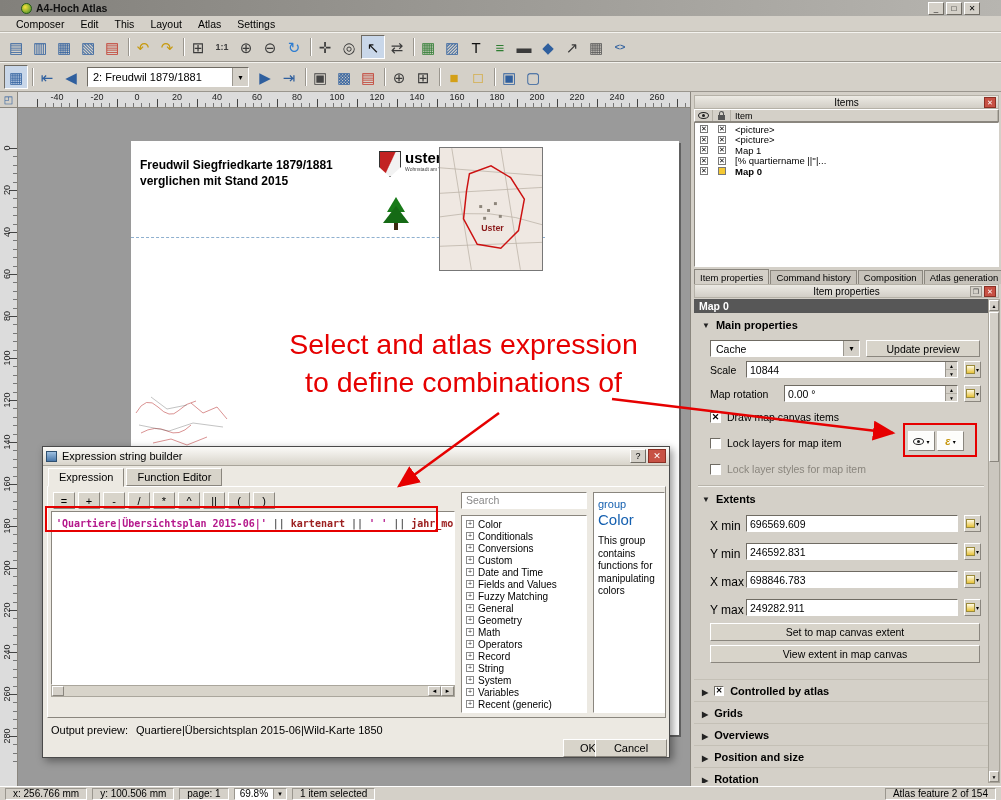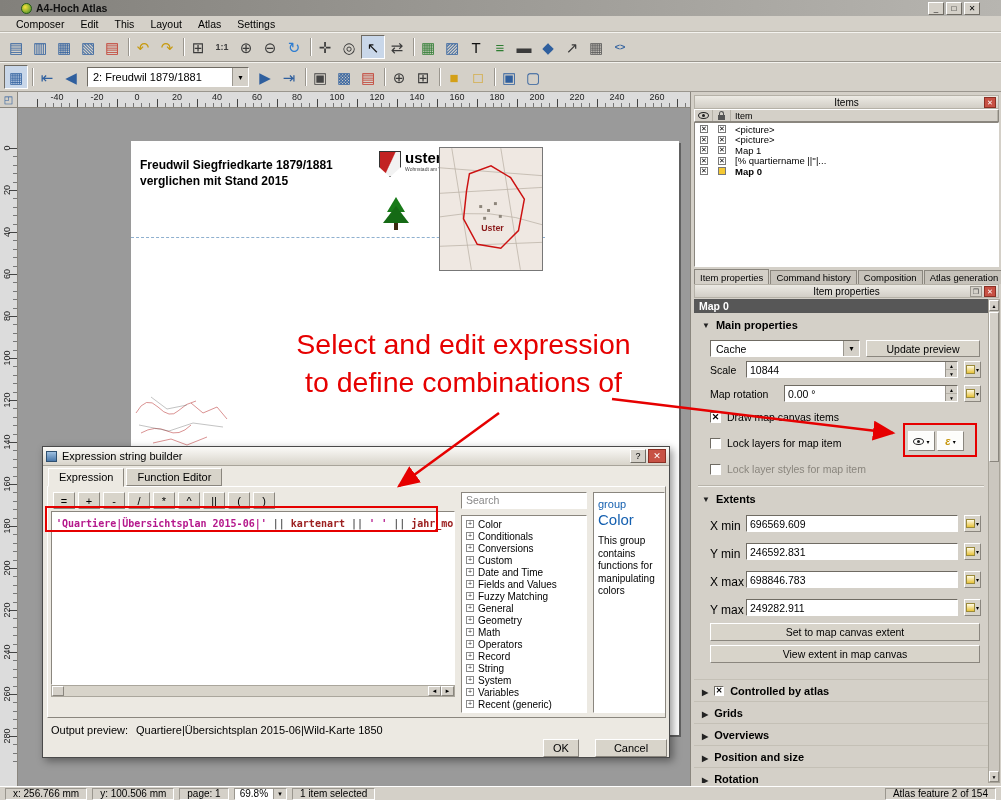--- a/index.html
+++ b/index.html
@@ -409,21 +409,21 @@
             <path d="M22 70 l18 -4 l16 6 l20 -8"></path>
           </g>
           <g stroke="#555" stroke-width="0.5" fill="none" opacity="0.7">
             <path d="M8 52 l30 6 l24 -8 l30 4"></path>
             <path d="M20 24 l16 12 l20 -4"></path>
           </g>
         </svg>
       </div>
       <div class="annotation">
 
-      <div>Select and edit expression</div>
+      <div>Select and atlas expression</div>
           <div>to define combinations of</div>
         </div>
     </div>
   </div>
 
   <div class="dialog">
     <div class="dlg-title">
       <span class="dlg-icon"></span>
       <span class="txt">Expression string builder</span>
       <span class="dlg-title-btns">
@@ -543,21 +543,21 @@
       </div>
     <div class="help-panel">
       <div class="help-kind">group</div>
       <div class="help-title">Color</div>
       <div class="help-body">This group contains functions for manipulating colors</div>
     </div>
     <div class="output-row">
       <span>Output preview:</span>
       <span>Quartiere|Übersichtsplan 2015-06|Wild-Karte 1850</span>
     </div>
-    <span class="dlg-btn" style="left:500px;top:292px;width:36px">OK</span>
+    <span class="dlg-btn" style="left:520px;top:292px;width:50px">OK</span>
     <span class="dlg-btn" style="left:552px;top:292px;width:72px">Cancel</span>
   </div>
 
   <div class="rpanel">
     <div style="position:absolute;left:3px;top:3px;width:305px;height:172px">
       <div class="ppanel-hdr" style="left:0;top:0;width:305px">
         <span>Items</span>
         <span class="hdr-close">✕</span>
       </div>
       <div class="items-cols">

